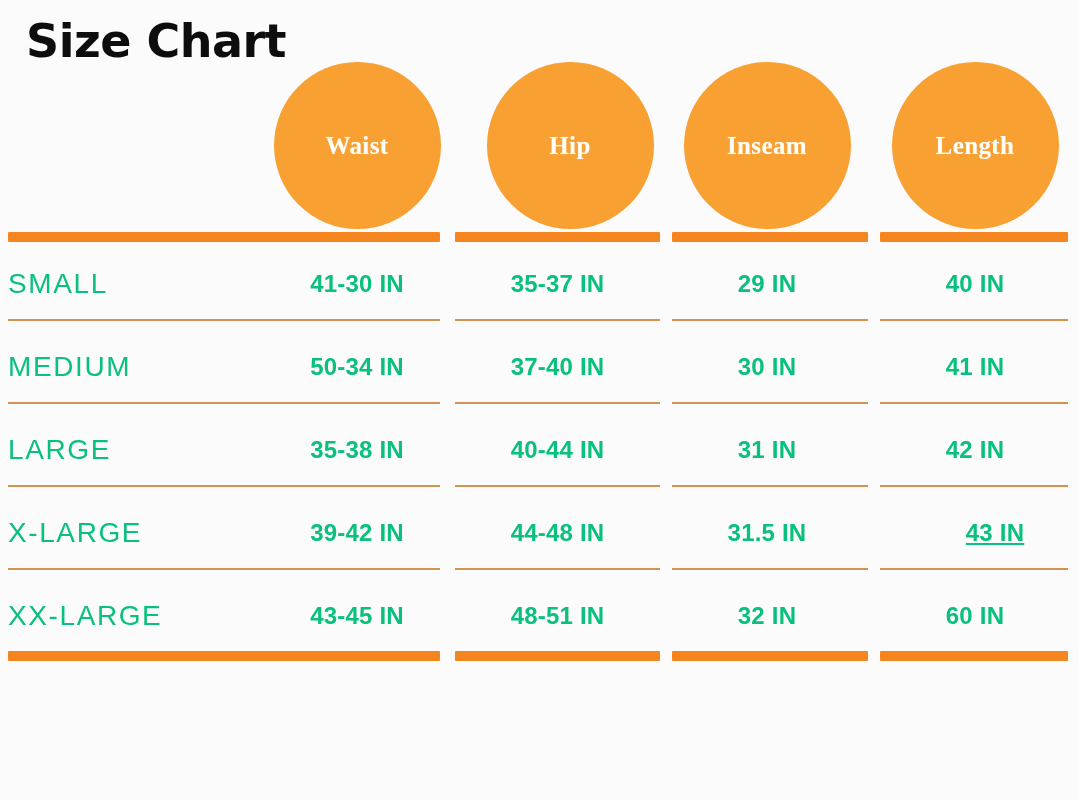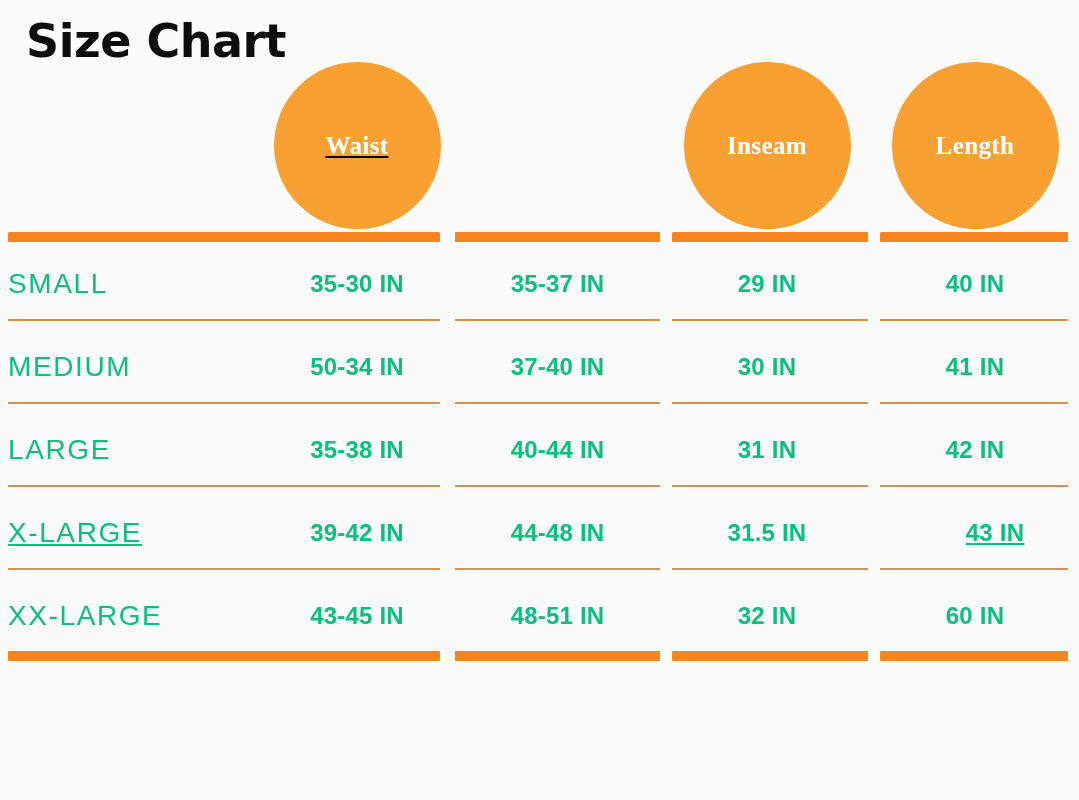--- a/index.html
+++ b/index.html
@@ -121,41 +121,44 @@
   }
 </style>
 </head>
 <body>
 
 <div id="chart-root">
 
   <div id="page-title">Size Chart</div>
 
   <div id="header-circles">
-      <div class="header-circle" style="left: 273.5px; text-decoration: underline;">
+      <div class="header-circle" style="left: 273.5px;">
         <span class="header-circle-label">Waist</span>
+      </div>
+      <div class="header-circle" style="left: 486.5px;">
+        <span class="header-circle-label">Hip</span>
       </div>
       <div class="header-circle" style="left: 683.5px;">
         <span class="header-circle-label">Inseam</span>
       </div>
       <div class="header-circle" style="left: 891.5px;">
         <span class="header-circle-label">Length</span>
       </div>
     </div>
 
   <div id="size-table">
       <div class="rule-row thick" style="position: absolute; top: 0px;">
         <div class="rule-seg" style="left: 8px; width: 432px;"></div>
         <div class="rule-seg" style="left: 455px; width: 205px;"></div>
         <div class="rule-seg" style="left: 672px; width: 196px;"></div>
         <div class="rule-seg" style="left: 880px; width: 188px;"></div>
       </div>
       <div class="data-row" style="position: absolute; top: 10px;">
         <div class="cell size-label" style="left: 8px; width: 430px; height: 83px;">SMALL</div>
-        <div class="cell value" style="left: 237px; width: 240px; height: 83px;">35-30 IN</div>
+        <div class="cell value" style="left: 237px; width: 240px; height: 83px;">41-30 IN</div>
         <div class="cell value" style="left: 455px; width: 205px; height: 83px;">35-37 IN</div>
         <div class="cell value" style="left: 672px; width: 190px; height: 83px;">29 IN</div>
         <div class="cell value" style="left: 880px; width: 190px; height: 83px;">40 IN</div>
       </div>
       <div class="rule-row thin" style="position: absolute; top: 87px;">
         <div class="rule-seg" style="left: 8px; width: 432px;"></div>
         <div class="rule-seg" style="left: 455px; width: 205px;"></div>
         <div class="rule-seg" style="left: 672px; width: 196px;"></div>
         <div class="rule-seg" style="left: 880px; width: 188px;"></div>
       </div>
@@ -179,21 +182,21 @@
         <div class="cell value" style="left: 672px; width: 190px; height: 83px;">31 IN</div>
         <div class="cell value" style="left: 880px; width: 190px; height: 83px;">42 IN</div>
       </div>
       <div class="rule-row thin" style="position: absolute; top: 253px;">
         <div class="rule-seg" style="left: 8px; width: 432px;"></div>
         <div class="rule-seg" style="left: 455px; width: 205px;"></div>
         <div class="rule-seg" style="left: 672px; width: 196px;"></div>
         <div class="rule-seg" style="left: 880px; width: 188px;"></div>
       </div>
       <div class="data-row" style="position: absolute; top: 259px;">
-        <div class="cell size-label" style="left: 8px; width: 430px; height: 83px; text-decoration: underline;">X-LARGE</div>
+        <div class="cell size-label" style="left: 8px; width: 430px; height: 83px;">X-LARGE</div>
         <div class="cell value" style="left: 237px; width: 240px; height: 83px;">39-42 IN</div>
         <div class="cell value" style="left: 455px; width: 205px; height: 83px;">44-48 IN</div>
         <div class="cell value" style="left: 672px; width: 190px; height: 83px;">31.5 IN</div>
         <div class="cell value" style="left: 900px; width: 190px; height: 83px; text-decoration: underline;">43 IN</div>
       </div>
       <div class="rule-row thin" style="position: absolute; top: 336px;">
         <div class="rule-seg" style="left: 8px; width: 432px;"></div>
         <div class="rule-seg" style="left: 455px; width: 205px;"></div>
         <div class="rule-seg" style="left: 672px; width: 196px;"></div>
         <div class="rule-seg" style="left: 880px; width: 188px;"></div>

